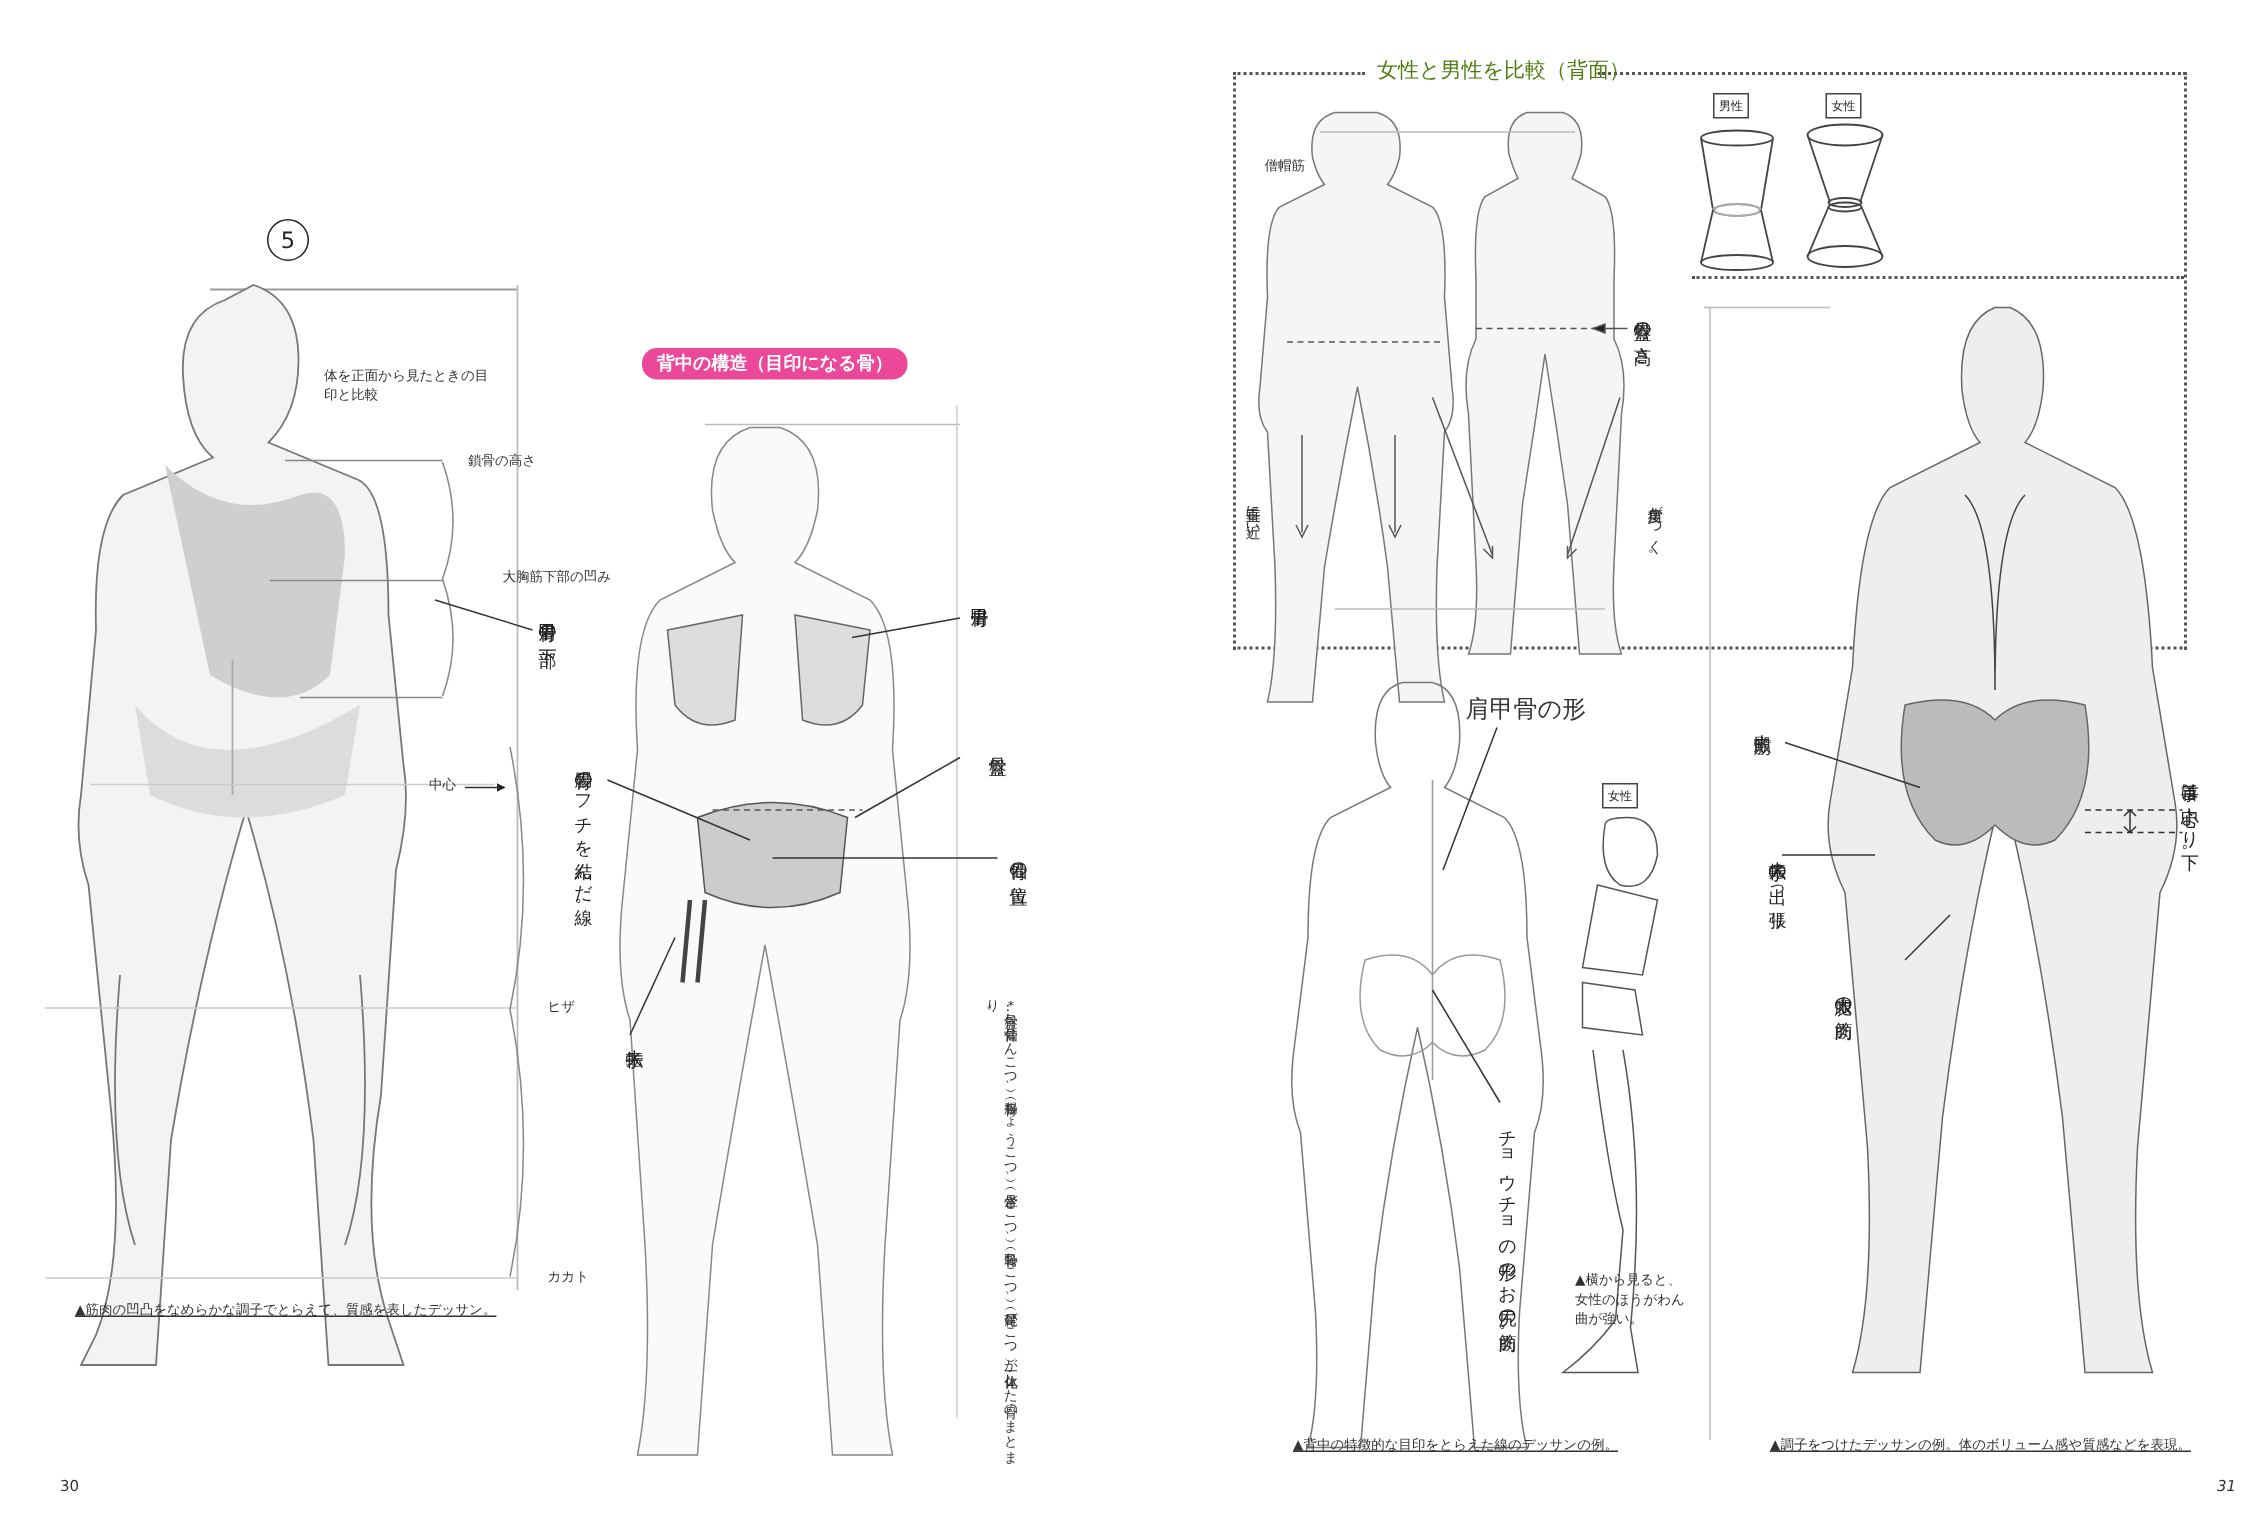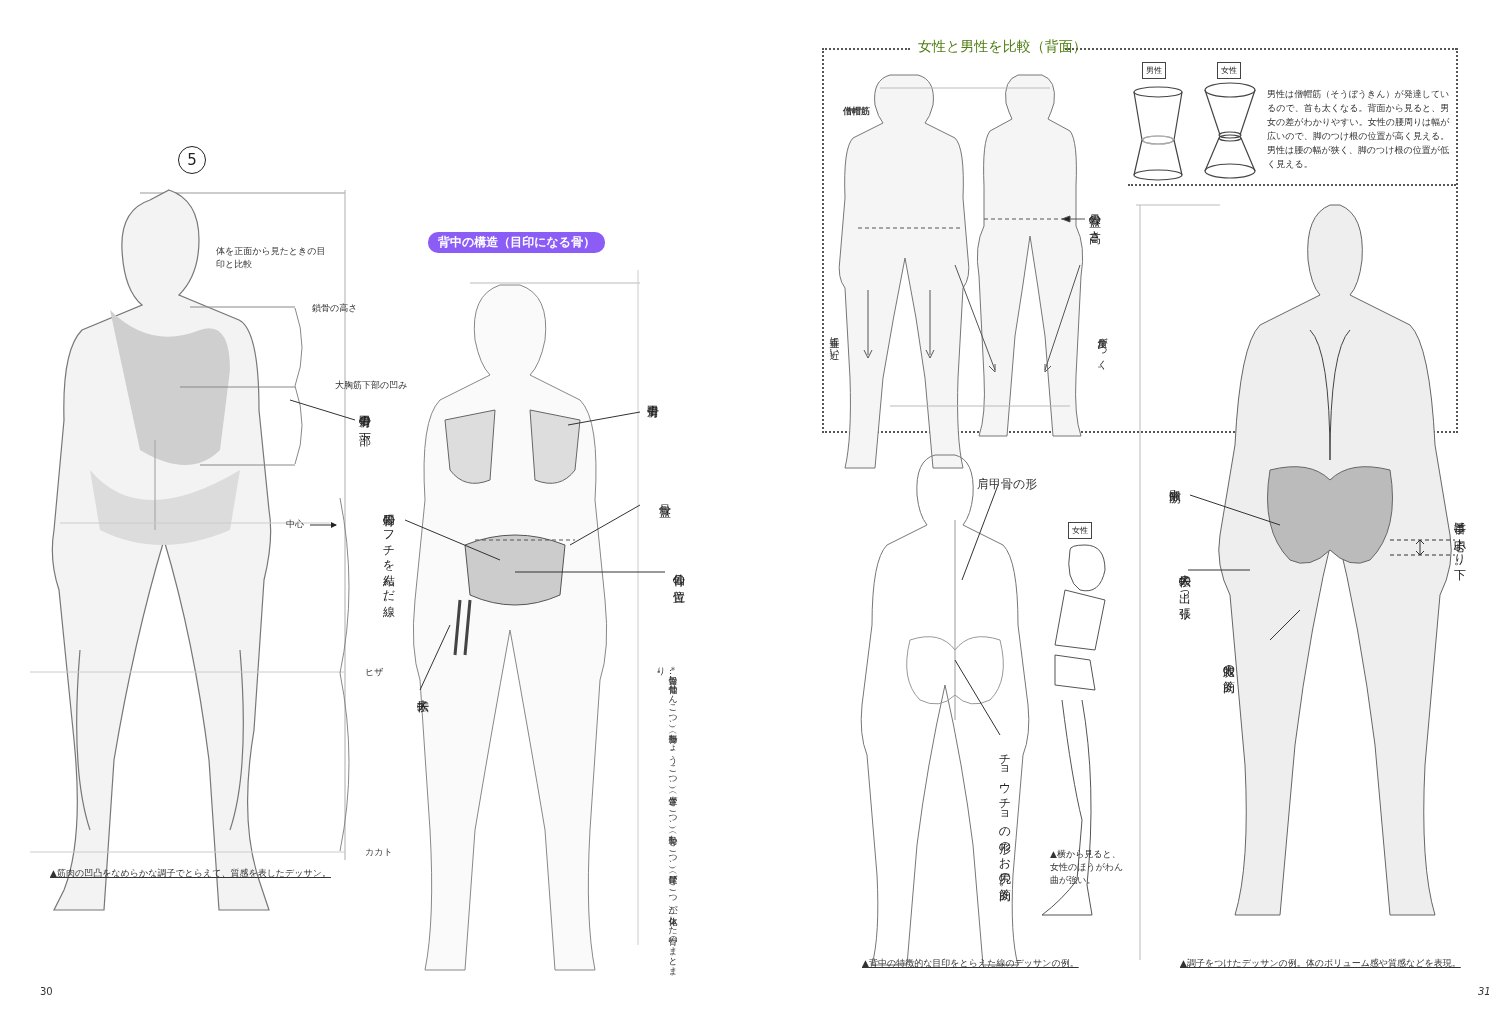--- a/index.html
+++ b/index.html
@@ -2,21 +2,21 @@
 <html><head>
 <meta charset="utf-8">
 <style>
   html,body{margin:0;padding:0;background:#fff;}
   body{width:1500px;height:1014px;position:relative;overflow:hidden;font-family:"DejaVu Sans",sans-serif;color:#222;}
   .abs{position:absolute;}
   .t{font-size:9px;line-height:13px;color:#333;white-space:nowrap;}
   .v{writing-mode:vertical-rl;font-size:12px;line-height:14px;color:#222;letter-spacing:1px;}
   .vs{writing-mode:vertical-rl;font-size:9px;line-height:12px;color:#333;}
   .cap{font-size:9px;color:#333;white-space:nowrap;text-decoration:underline;}
-  .pill{background:#8b5cf6;color:#fff;font-weight:bold;font-size:12px;border-radius:10px;padding:2px 10px;white-space:nowrap;}
+  .pill{background:#ec4899;color:#fff;font-weight:bold;font-size:12px;border-radius:10px;padding:2px 10px;white-space:nowrap;}
   .boxlabel{border:1px solid #444;font-size:8px;padding:2px 3px;background:#fff;}
   .dotted{border:2px dotted #555;}
   svg.fig{position:absolute;left:0;top:0;}
   .pn{font-size:10px;color:#333;}
 </style>
 </head>
 <body>
 
 <div class="abs" style="left:0;top:0;width:750px;height:1014px;">
 
@@ -91,21 +91,21 @@
 
 <div class="abs" style="left:750px;top:0;width:750px;height:1014px;">
 
   <div class="abs dotted" style="left:72px;top:48px;width:632px;height:383px;border-top:none;"></div>
   <div class="abs" style="left:72px;top:48px;width:88px;border-top:2px dotted #555;"></div>
   <div class="abs" style="left:315px;top:48px;width:392px;border-top:2px dotted #555;"></div>
   <div class="abs" style="left:168px;top:38px;font-size:14px;color:#4d7c0f;white-space:nowrap;">女性と男性を比較（背面）</div>
 
   <div class="abs" style="left:378px;top:184px;width:328px;border-top:2px dotted #555;"></div>
 
-  <div class="abs t" style="left:93px;top:105px;font-weight:bold;">僧帽筋</div>
+  <div class="abs t" style="left:93px;top:105px;">僧帽筋</div>
 
   <svg class="fig" width="750" height="1014" viewBox="0 0 750 1014">
     <g stroke="#777" fill="#f5f5f5" stroke-width="1">
       <path d="M140 75 q-18 5 -15 30 q3 12 8 18 l-30 15 q-10 10 -8 60 l-5 60 q-3 20 5 30 l5 90 q2 60 -5 90 h30 l8 -90 q10 -60 22 -120 q12 60 20 120 l8 90 h30 q-7 -30 -5 -90 l5 -90 q8 -10 5 -30 l-5 -60 q2 -50 -8 -60 l-30 -15 q5 -6 8 -18 q3 -25 -15 -30 z"></path>
       <path d="M268 75 q-15 5 -12 28 q3 10 6 16 l-22 12 q-8 10 -6 55 l0 40 q-10 20 -5 50 l5 100 q2 40 -5 60 h28 l8 -100 q8 -50 15 -100 q8 50 15 100 l8 100 h28 q-7 -20 -5 -60 l5 -100 q5 -30 -5 -50 l0 -40 q2 -45 -6 -55 l-22 -12 q3 -6 6 -16 q3 -23 -12 -28 z"></path>
     </g>
     <g stroke="#555" fill="none" stroke-width="1">
       <line x1="108" y1="228" x2="210" y2="228" stroke-dasharray="4 3"></line>
       <line x1="234" y1="219" x2="312" y2="219" stroke-dasharray="4 3"></line>
       <line x1="312" y1="219" x2="335" y2="219"></line>
@@ -136,40 +136,39 @@
       <path d="M469 138 l-14 33 M491 138 l14 33"></path>
       <ellipse cx="480" cy="171" rx="25" ry="7"></ellipse>
     </g>
   </svg>
 
   <div class="abs v" style="left:338px;top:205px;">骨盤の高さ</div>
   <div class="abs vs" style="left:78px;top:330px;font-size:10px;">垂直に近い。</div>
   <div class="abs vs" style="left:346px;top:330px;font-size:10px;">角度がつく。</div>
   <div class="abs boxlabel" style="left:392px;top:62px;">男性</div>
   <div class="abs boxlabel" style="left:467px;top:62px;">女性</div>
-  <div class="abs" style="left:517px;top:87px;width:183px;font-size:9px;line-height:14px;color:#333;">男性は僧帽筋（そうぼうきん）が発達しているので、首も太くなる。背面から見ると、男女の差がわかりやすい。女性の腰周りは幅が広いので、脚のつけ根の位置が高く見える。男性は腰の幅が狭く、脚のつけ根の位置が低く見える。</div>
 
   <svg class="fig" width="750" height="1014" viewBox="0 0 750 1014">
     <g stroke="#777" fill="none" stroke-width="1">
       <path d="M185 455 q-20 5 -18 40 q2 20 10 30 l-40 20 q-15 15 -15 80 l-10 80 q-3 30 5 50 l10 120 q3 60 -5 90 h35 l10 -120 q10 -80 28 -160 q18 80 28 160 l10 120 h35 q-8 -30 -5 -90 l10 -120 q8 -20 5 -50 l-10 -80 q0 -65 -15 -80 l-40 -20 q8 -10 10 -30 q2 -35 -18 -40 z"></path>
       <path d="M160 640 q30 -10 45 10 q15 -20 45 -10 q10 40 -10 60 q-20 10 -35 -5 q-15 15 -35 5 q-20 -20 -10 -60 z" stroke="#999"></path>
       <line x1="205" y1="520" x2="205" y2="720" stroke="#999"></line>
       <line x1="248" y1="485" x2="212" y2="580" stroke="#333"></line>
       <line x1="205" y1="660" x2="250" y2="735" stroke="#333"></line>
     </g>
 
     <g stroke="#555" fill="none" stroke-width="1">
       <path d="M320 550 q-5 30 10 40 q20 5 25 -20 q0 -25 -20 -25 q-15 0 -15 5"></path>
       <path d="M315 590 l40 10 l-10 50 l-40 -5 z"></path>
       <path d="M305 655 l35 5 l5 30 l-40 -5 z"></path>
       <path d="M312 700 q10 80 20 120 l-5 60 q-15 20 -35 35 h50 l-5 -30 q10 -100 -5 -185"></path>
     </g>
   </svg>
 
-  <div class="abs t" style="left:227px;top:478px;font-size:12px;">肩甲骨の形</div>
+  <div class="abs t" style="left:227px;top:466px;font-size:16px;">肩甲骨の形</div>
   <div class="abs v" style="left:248px;top:745px;">チョウチョの形のお尻の筋肉。</div>
   <div class="abs boxlabel" style="left:318px;top:522px;">女性</div>
   <div class="abs" style="left:300px;top:848px;width:75px;font-size:9px;line-height:13px;color:#333;">▲横から見ると、女性のほうがわん曲が強い。</div>
   <div class="abs cap" style="left:112px;top:957px;">▲背中の特徴的な目印をとらえた線のデッサンの例。</div>
 
   <svg class="fig" width="750" height="1014" viewBox="0 0 750 1014">
     <g stroke="#666" fill="#eee" stroke-width="1">
       <path d="M580 205 q-25 10 -22 55 q3 25 12 35 l-60 30 q-20 20 -25 120 l-15 90 q-5 30 10 60 l15 170 q5 100 -10 150 h45 l15 -170 q15 -120 40 -220 q25 100 40 220 l15 170 h45 q-15 -50 -10 -150 l15 -170 q15 -30 10 -60 l-15 -90 q-5 -100 -25 -120 l-60 -30 q9 -10 12 -35 q3 -45 -22 -55 z"></path>
       <path d="M520 470 q40 -10 60 10 q20 -20 60 -10 q10 60 -20 90 q-20 10 -40 -10 q-20 20 -40 10 q-30 -30 -20 -90 z" fill="#bbb"></path>
       <path d="M560 330 q20 20 20 130 q0 -110 20 -130" fill="none" stroke="#444"></path>

